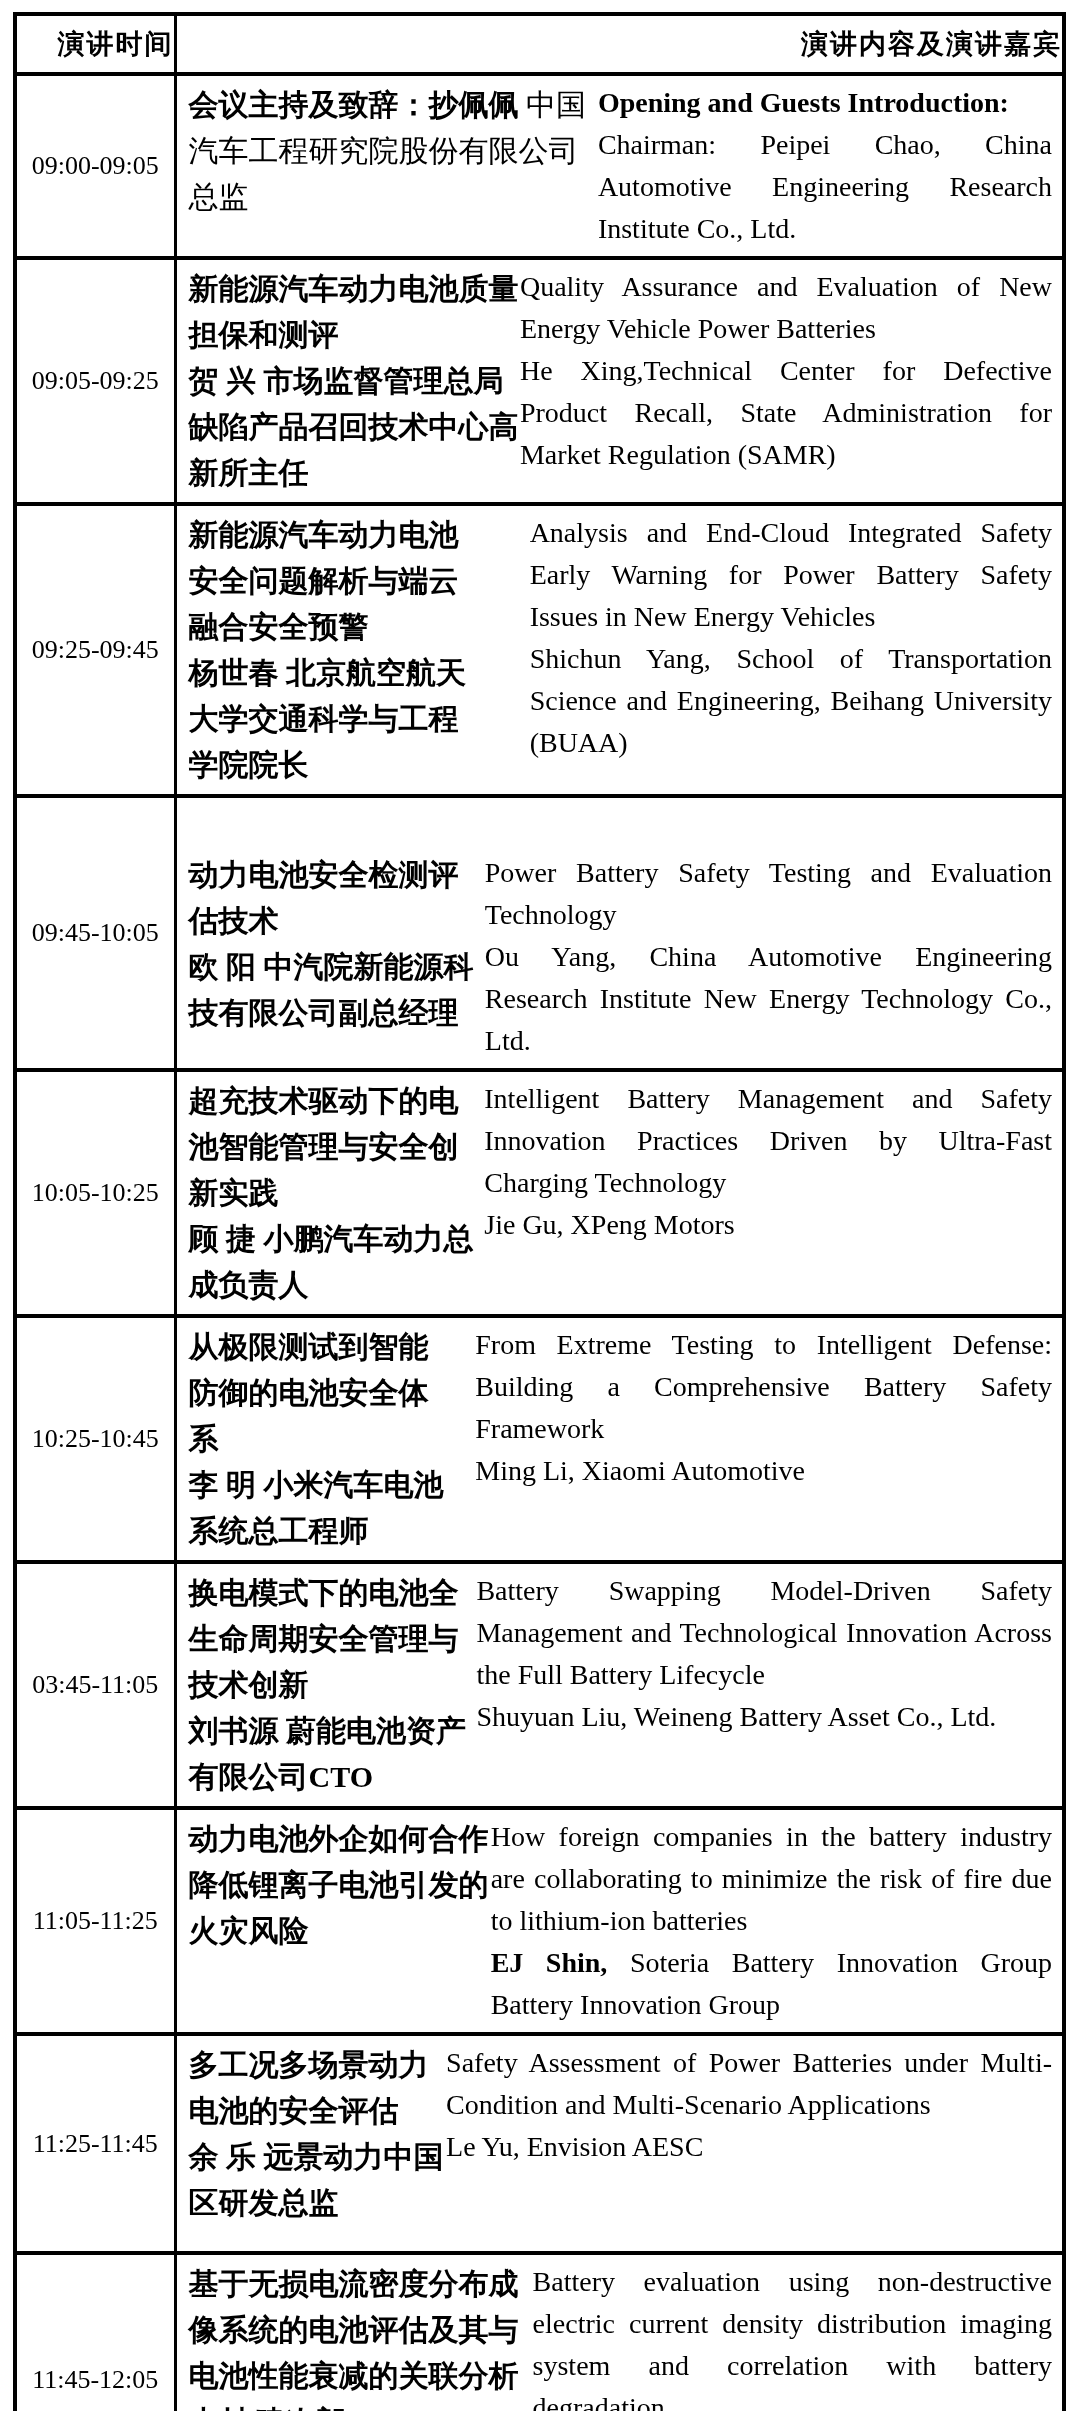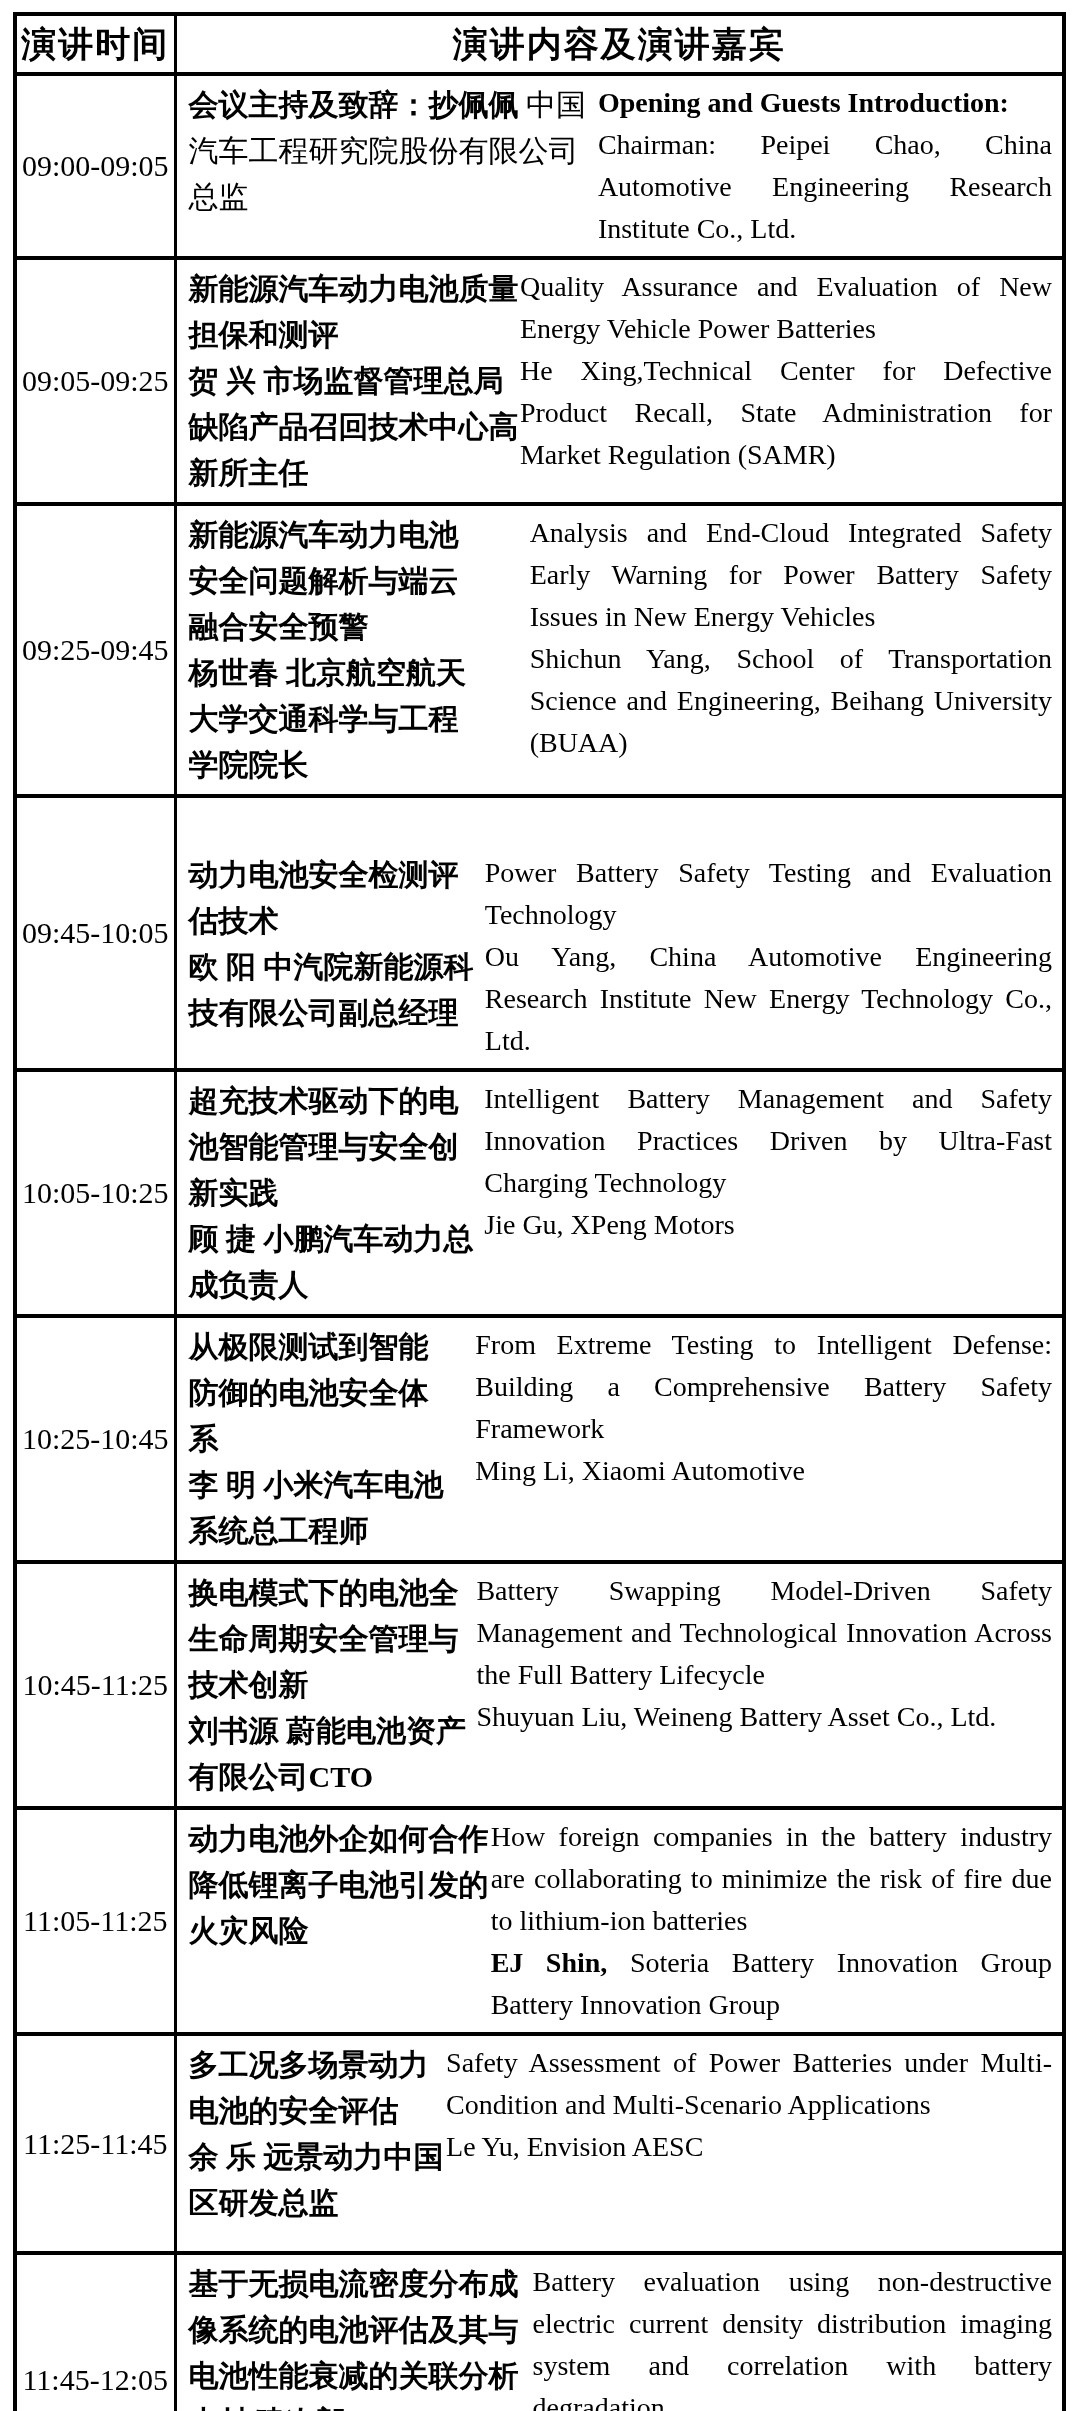--- a/index.html
+++ b/index.html
@@ -21,33 +21,33 @@
     border: 4px solid #000000;
   }
   table.agenda td.time-cell, table.agenda th.time-head {
     border-right-width: 3px;
   }
   table.agenda td.content-cell, table.agenda th.content-head {
     border-left-width: 3px;
   }
   th {
     height: 60px;
-    font-size: 35px;
+    font-size: 27px;
     font-weight: bold;
-    text-align: center;
+    text-align: right;
     vertical-align: middle;
     letter-spacing: 2px;
     font-family: Liberation Mono, monospace;
   }
   th.time-head { width: 160px; }
   td.time-cell {
     width: 160px;
     text-align: center;
     vertical-align: middle;
-    font-size: 30px;
+    font-size: 26px;
     white-space: nowrap;
   }
   td.content-cell {
     padding: 6px 10px 6px 12px;
     vertical-align: top;
   }
   .cell-inner {
     display: flex;
     flex-direction: row;
     justify-content: space-between;
@@ -210,21 +210,21 @@
           <div class="en-para en-title">From Extreme Testing to Intelligent Defense: Building a Comprehensive Battery Safety Framework</div>
           <div class="en-para en-speaker">
             <span>Ming Li, Xiaomi Automotive</span>
           </div>
         </div>
       </div>
     </td>
   </tr>
 
   <tr>
-    <td class="time-cell">10:45-11:25</td>
+    <td class="time-cell">03:45-11:05</td>
     <td class="content-cell">
       <div class="cell-inner">
         <div class="cn-block">
           <div class="cn-line">
             <span>换电模式下的电池全生命周期安全管理与技术创新</span>
           </div>
           <div class="cn-speaker">刘书源 蔚能电池资产有限公司CTO</div>
         </div>
         <div class="en-block">
           <div class="en-para en-title">Battery Swapping Model-Driven Safety Management and Technological Innovation Across the Full Battery Lifecycle</div>

